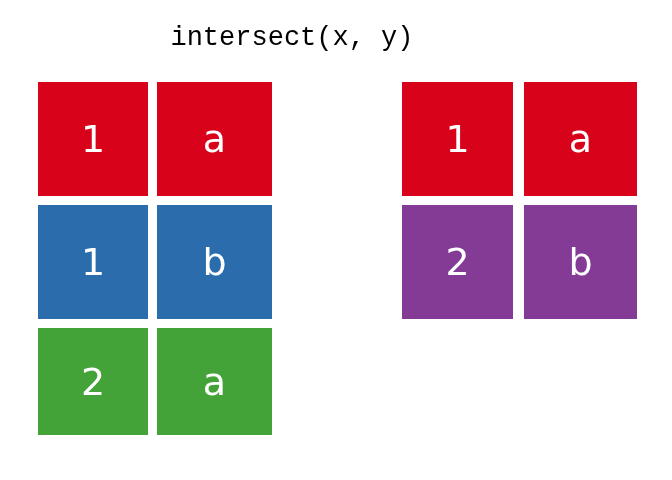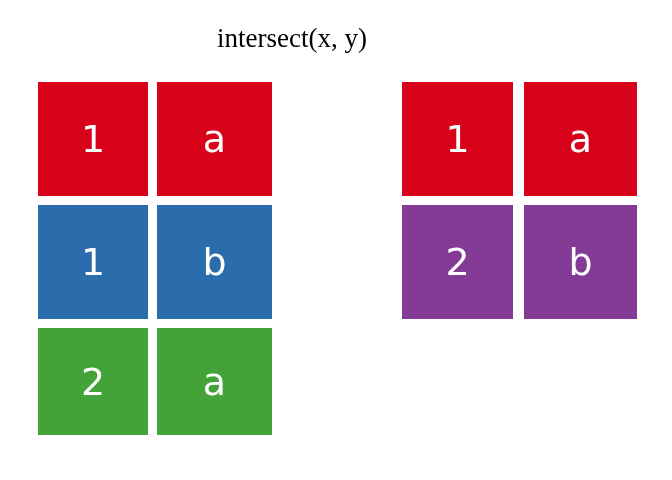--- a/index.html
+++ b/index.html
@@ -22,21 +22,21 @@
     width: 672px;
     height: 480px;
   }
 
   .title {
     position: absolute;
     left: 0;
     top: 22px;
     width: 584px;
     text-align: center;
-    font-family: Liberation Serif, serif;
+    font-family: Liberation Mono, monospace;
     font-size: 27px;
     line-height: 32px;
     letter-spacing: 0px;
     color: #000000;
     white-space: pre;
   }
 
   .table {
     position: absolute;
   }

